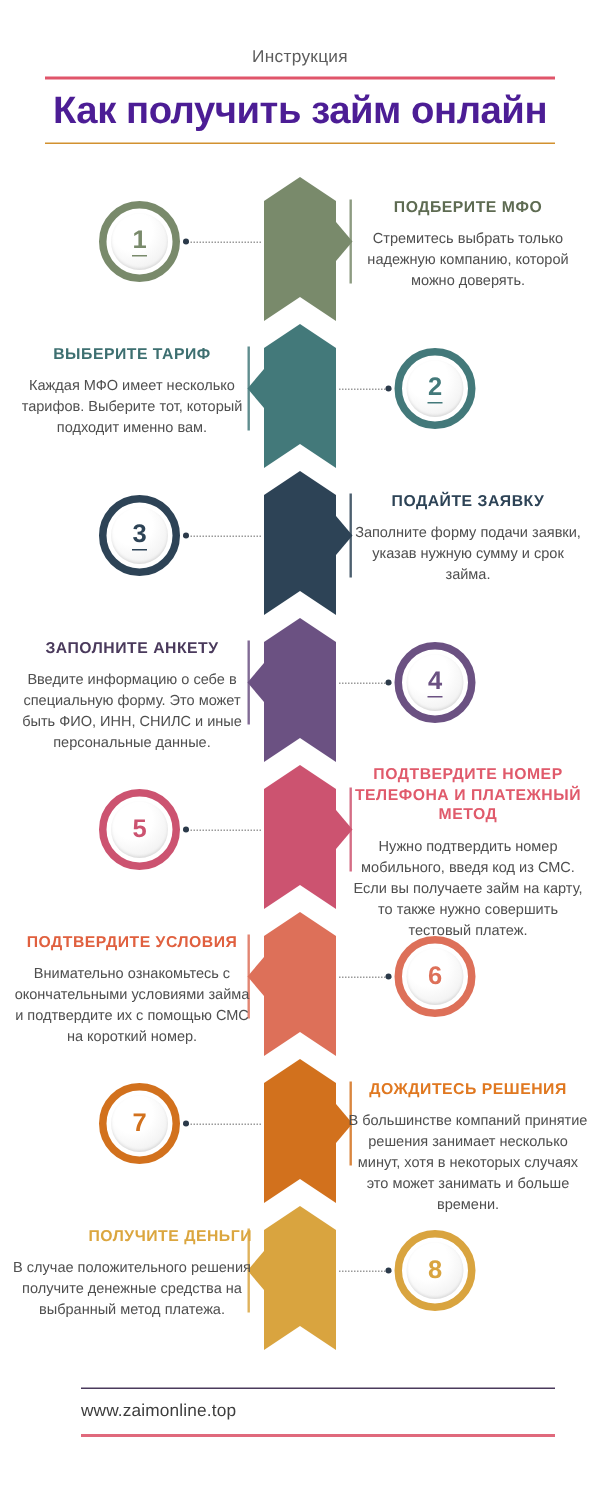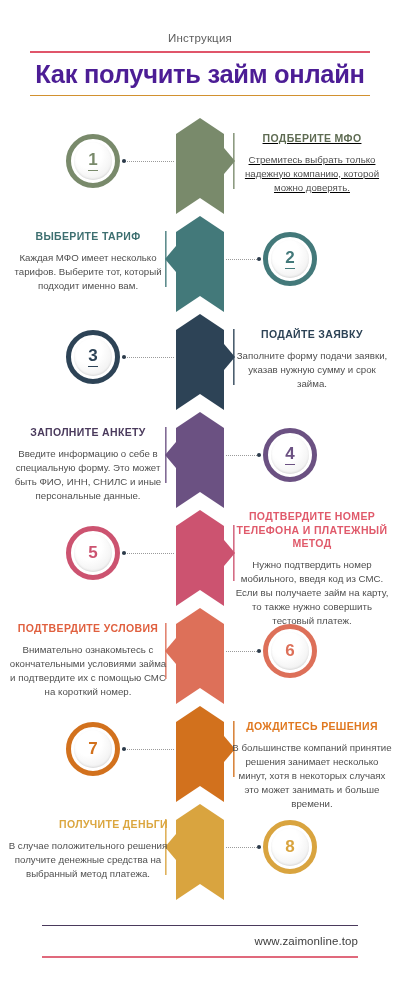--- a/index.html
+++ b/index.html
@@ -63,21 +63,21 @@
   
   .block{position:absolute;width:160px;text-align:center;}
   .block .ttl{
     font-size:10.5px;font-weight:bold;letter-spacing:.35px;
     line-height:13.5px;margin-bottom:7px;
   }
   .block .body{
     font-size:9.7px;line-height:14px;color:#4f4f4f;
   }
 
-  .footer{position:absolute;left:42px;width:316px;text-align:right;}
+  .footer{position:absolute;left:54px;width:316px;text-align:left;}
   .footer .fr-top{height:1.4px;background:#4a3a5c;}
   .footer .fr-bot{height:1.4px;background:#e0697c;}
   .footer .url{font-size:11.5px;color:#3d3d3d;padding:9px 0 9px 0;letter-spacing:.1px;}
 </style>
 </head>
 <body>
 
 <div id="infographic">
 
   <div class="header" style="top:32px;">
@@ -121,21 +121,21 @@
   <div id="steps-layer">
       <div class="badge" style="left: 66px; top: 134px; border: 5px solid rgb(121, 138, 107);">
         <div class="inner">
           <span class="num uline" style="color: rgb(121, 138, 107);">1</span>
         </div>
       </div>
       <div class="conn to-right" style="left: 122px; width: 52px; top: 161px;">
         <div class="dline"></div>
         <div class="dot"></div>
       </div>
-      <div class="block" style="left: 232px; top: 132px; text-decoration: underline;">
+      <div class="block" style="left: 232px; top: 132px;">
         <div class="ttl" style="color: rgb(94, 107, 82);">ПОДБЕРИТЕ МФО</div>
         <div class="body">Стремитесь выбрать только надежную компанию, которой можно доверять.</div>
       </div>
       <div class="badge" style="left: 263px; top: 232px; border: 5px solid rgb(67, 121, 122);">
         <div class="inner">
           <span class="num uline" style="color: rgb(67, 121, 122);">2</span>
         </div>
       </div>
       <div class="conn to-left" style="left: 226px; width: 35px; top: 259px;">
         <div class="dline"></div>

